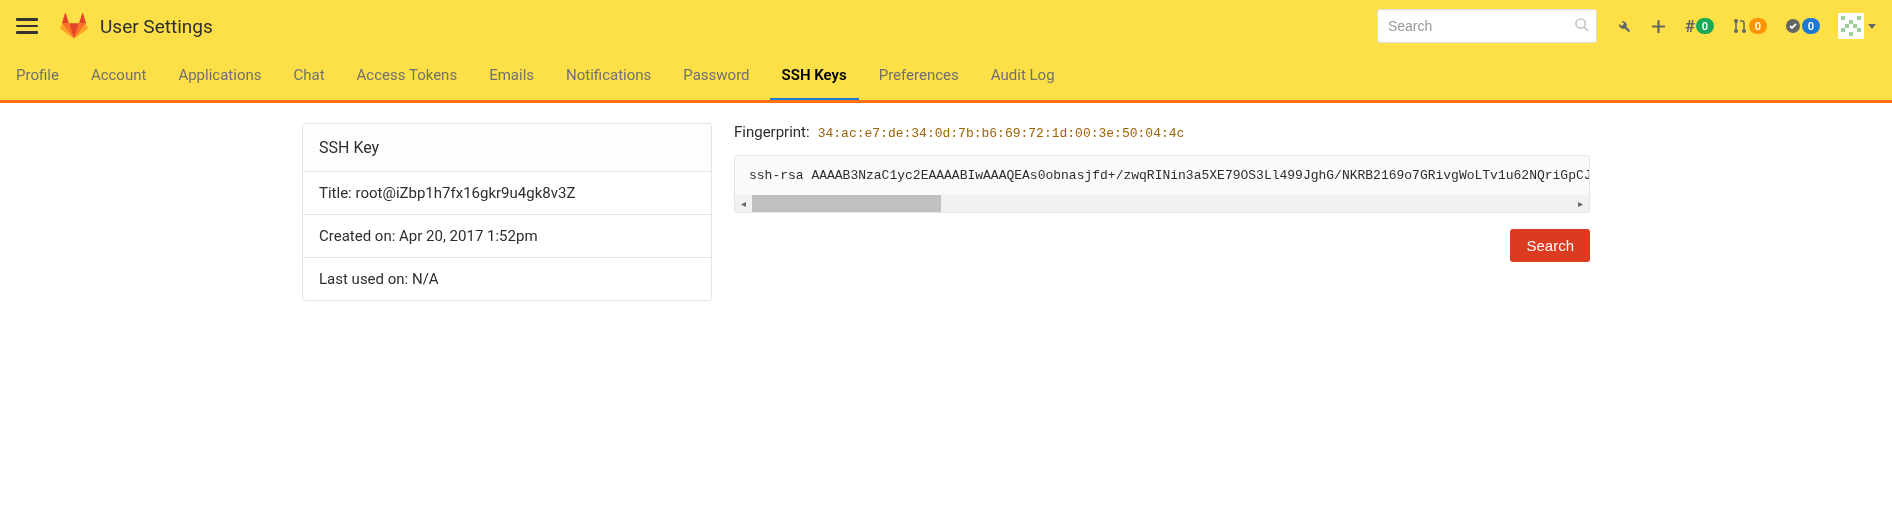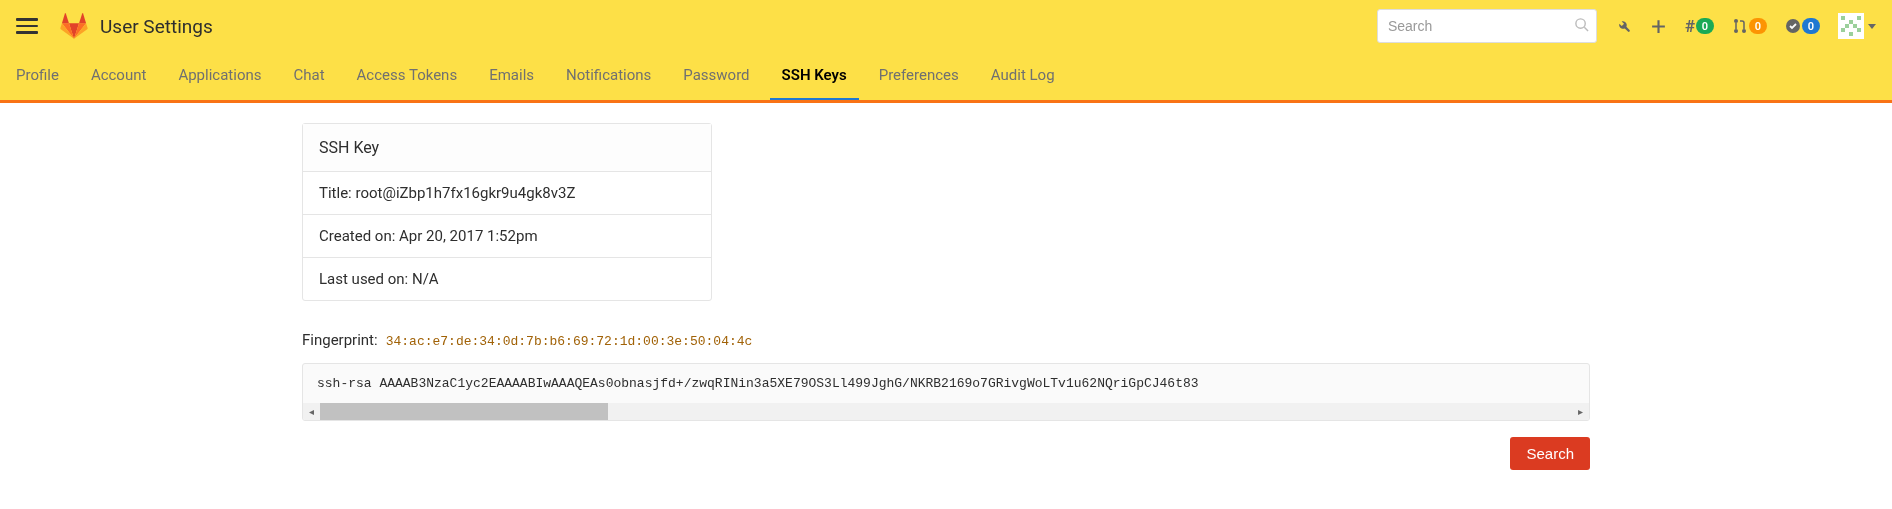--- a/index.html
+++ b/index.html
@@ -132,22 +132,21 @@
     .nav-tab.active {
       color: #000;
       font-weight: 600;
       border-bottom: 2px solid #1f78d1;
     }
     .content {
       max-width: 1320px;
       margin: 0 auto;
       padding: 20px 16px;
       display: flex;
-      gap: 30px;
-      flex-direction: column;
+      gap: 22px;
     }
     .side-panel {
       width: 410px;
       flex-shrink: 0;
     }
     .panel {
       border: 1px solid #e5e5e5;
       border-radius: 3px;
       background: #fff;
     }

